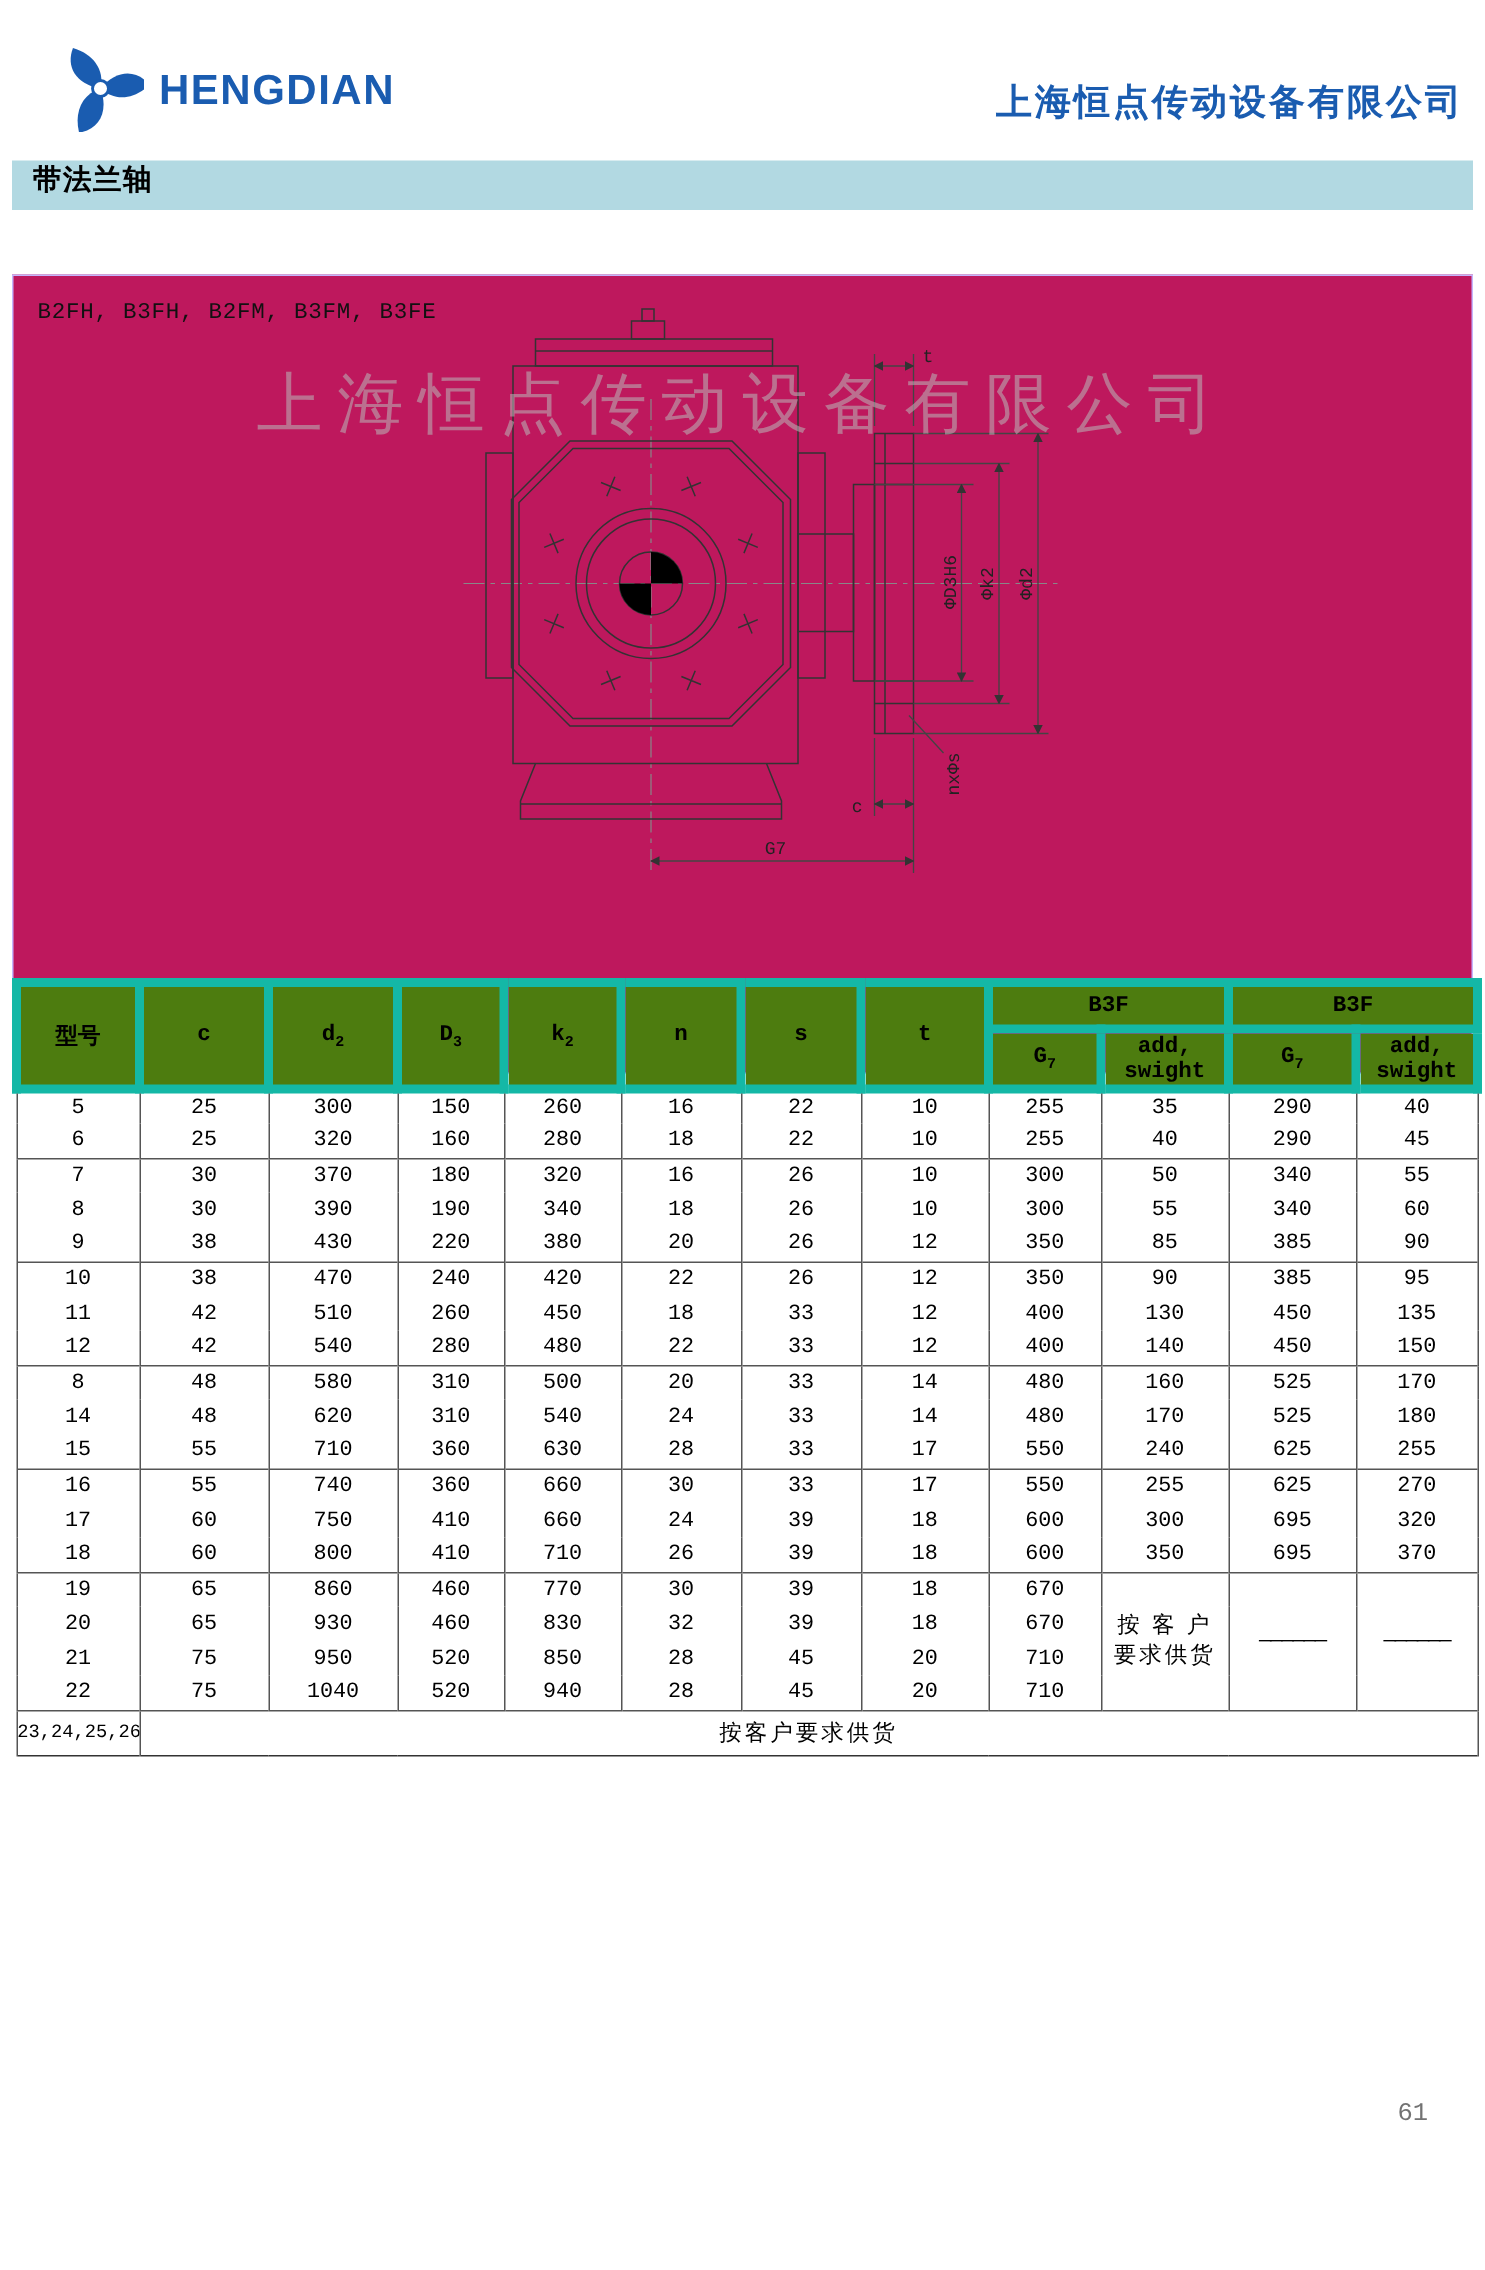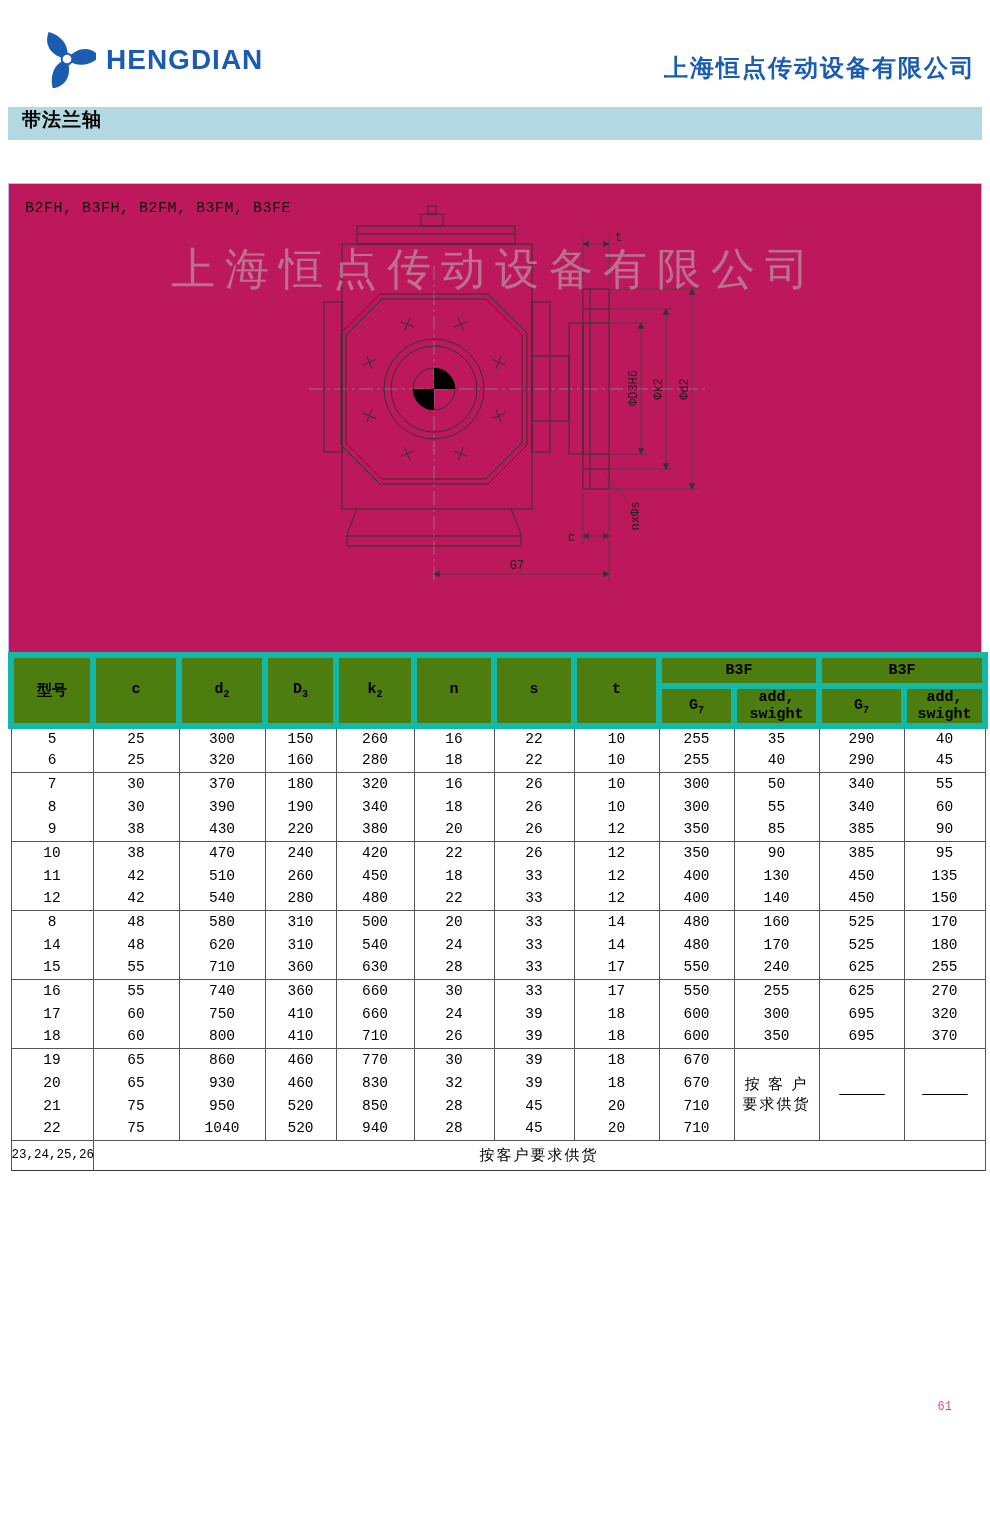--- a/index.html
+++ b/index.html
@@ -32,21 +32,21 @@
   table.dims td{border-left:1px solid #555;border-right:1px solid #555;height:23px;padding:0}
   tbody tr.group-start td{border-top:1px solid #555}
   tbody.final-body td{border-top:1px solid #555;height:30px}
   .model-cell-small{font-size:12.5px}
   sub.sub{font-size:10px}
   .note-cell div{font-size:15px;line-height:20px;letter-spacing:2px;font-family:"Liberation Sans",sans-serif}
   .dash-cell{letter-spacing:-1px;font-size:14px}
   .final-note{letter-spacing:2px;font-family:Liberation Serif, serif;font-size:15px}
   th.cjk{font-family:"Liberation Sans",sans-serif;font-size:16px}
 
-  .page-number{position:absolute;right:38px;top:1400px;font-size:12px;font-family:"Liberation Mono",monospace;color:#ec4899}
+  .page-number{position:absolute;right:38px;top:1400px;font-size:17px;font-family:"Liberation Mono",monospace;color:#737373}
 </style>
 </head>
 <body>
 
 <div class="top-header">
   <svg class="logo" width="58" height="58" viewBox="0 0 60 60">
     <g fill="#1a5cb0">
       <path d="M30,30 C13,27 6,15 11,2 C25,6 33,17 30,30 Z"></path>
       <path d="M30,30 C13,27 6,15 11,2 C25,6 33,17 30,30 Z" transform="rotate(120 30 30)"></path>
       <path d="M30,30 C13,27 6,15 11,2 C25,6 33,17 30,30 Z" transform="rotate(240 30 30)"></path>

